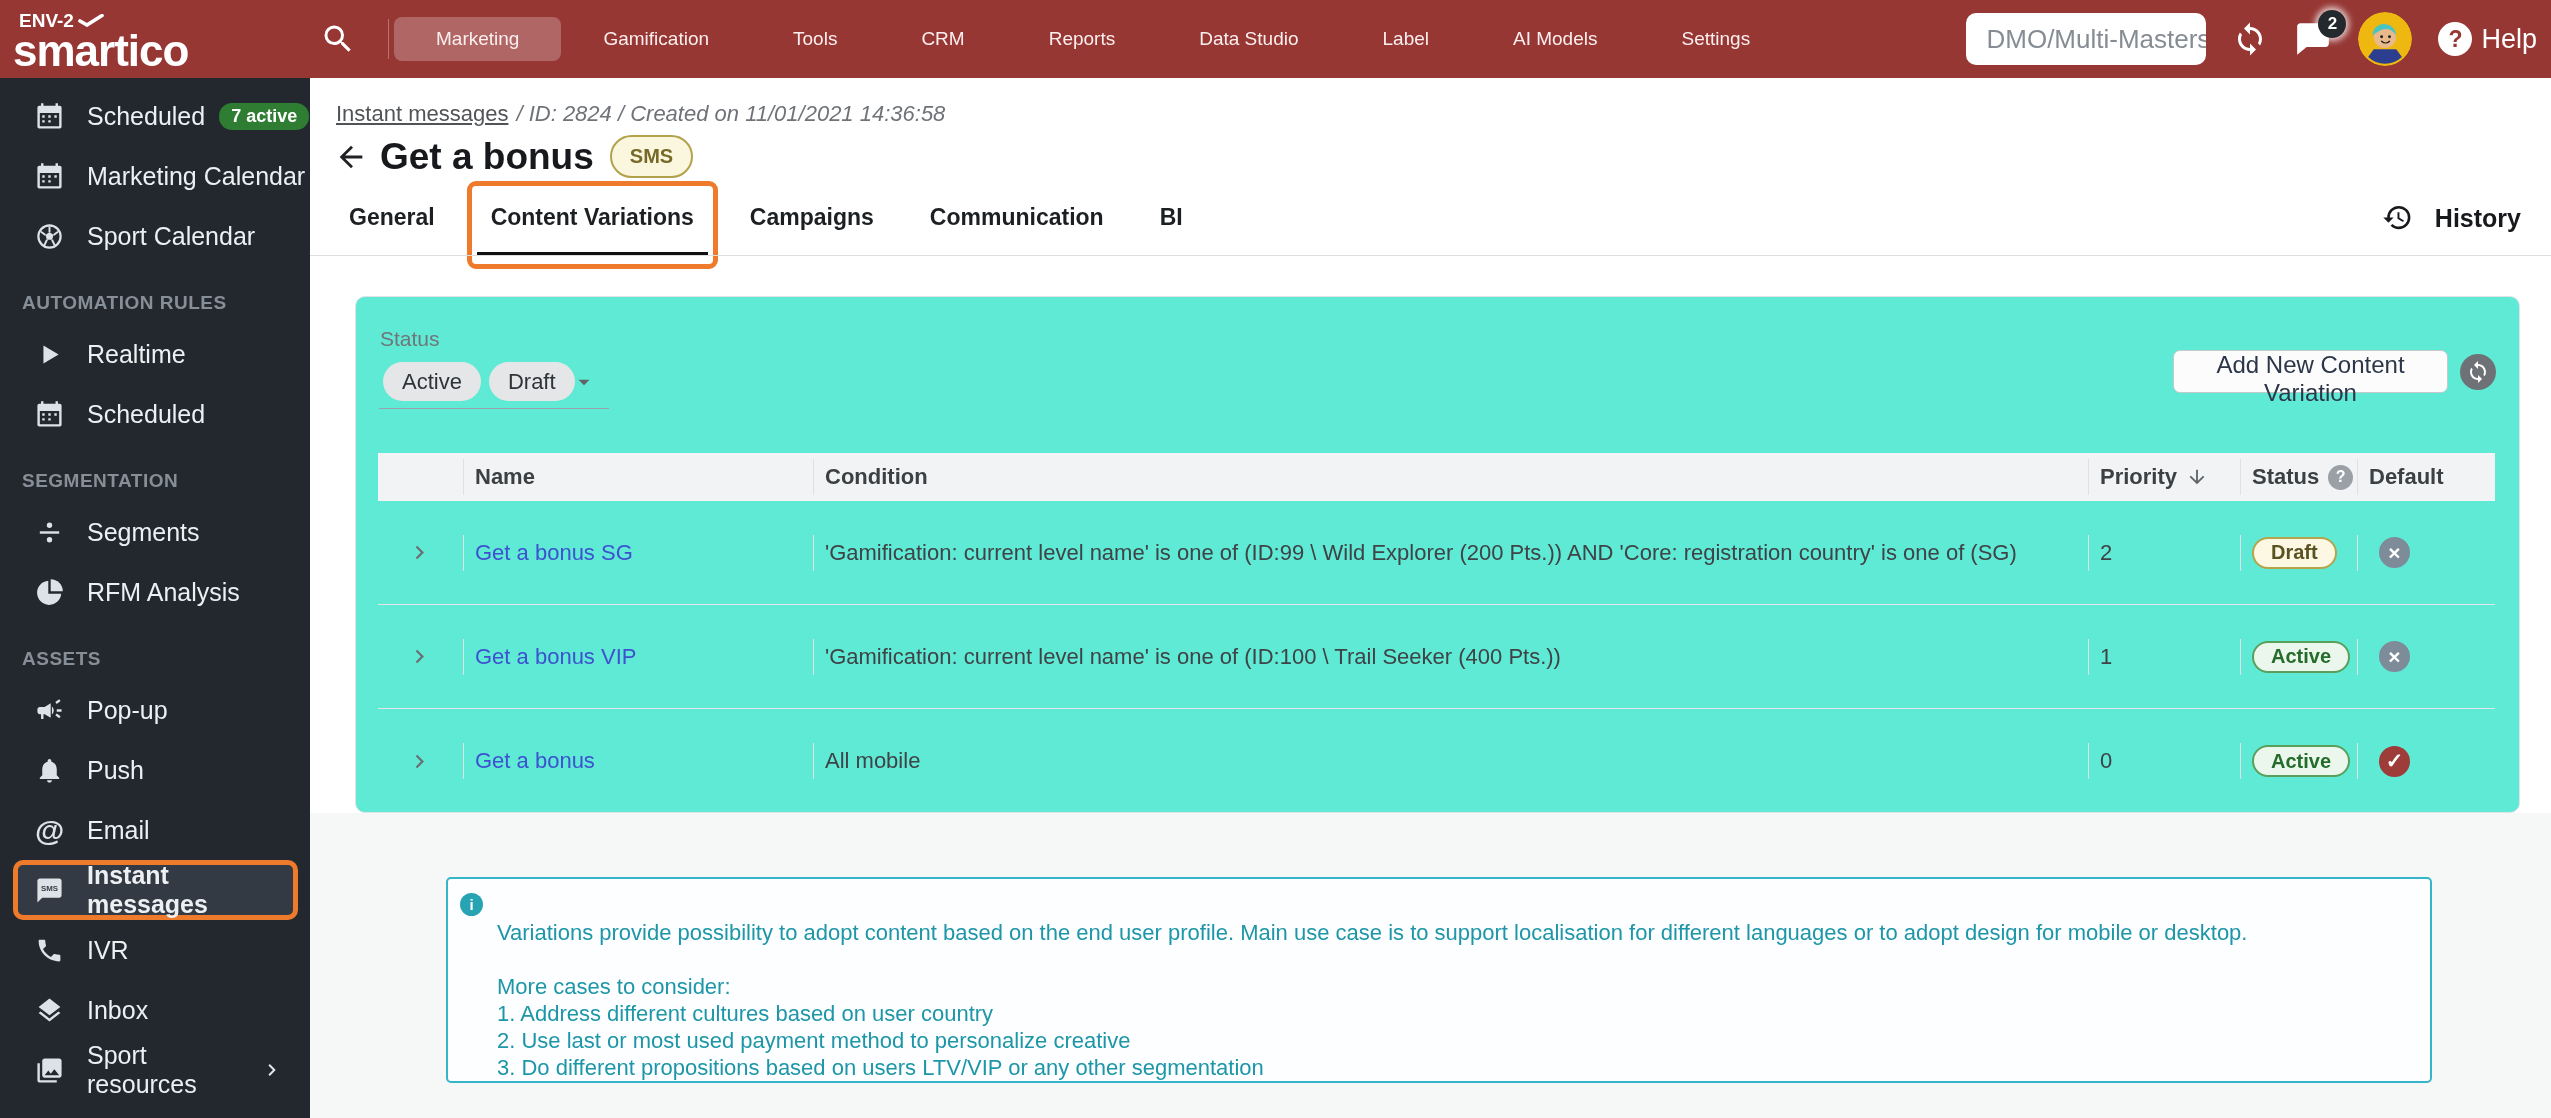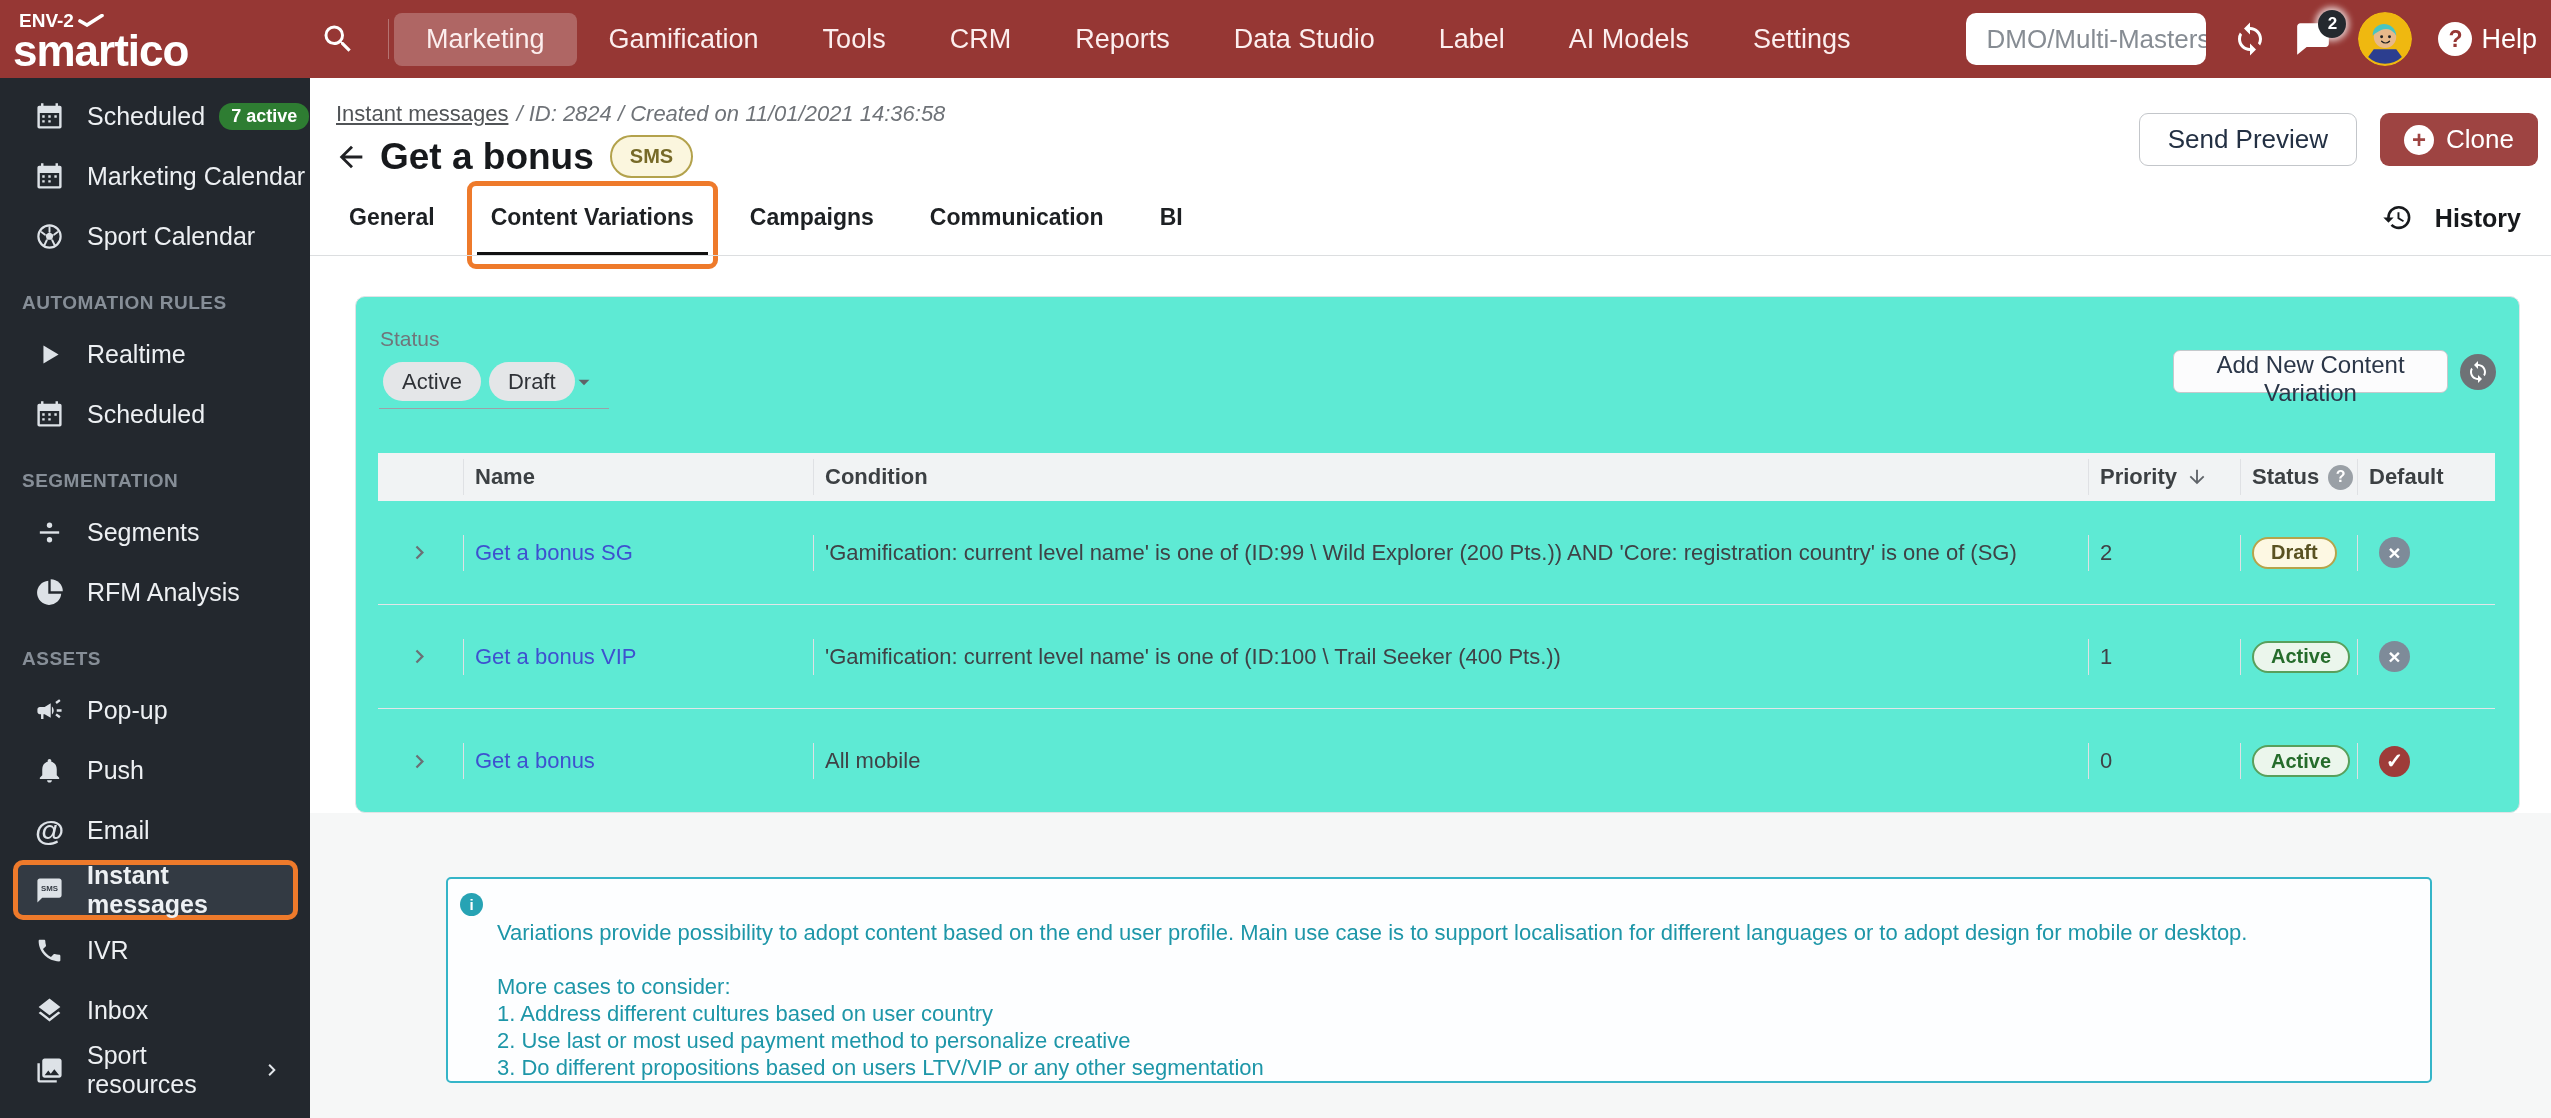--- a/index.html
+++ b/index.html
@@ -11,21 +11,21 @@
     background:#963734; color:#fff; }
   .logo { position:absolute; left:0; top:0; width:310px; height:78px; cursor:pointer; }
   .env { position:absolute; left:19px; top:10px; font-size:19px; font-weight:bold; }
   .brand { position:absolute; left:13px; top:26px; font-size:44px; font-weight:bold;
     letter-spacing:-1px; }
   .bird { position:absolute; left:78px; top:13px; }
   .hsearch { position:absolute; left:320px; top:21px; width:36px; height:36px; color:#fff; cursor:pointer; }
   .hdivider { position:absolute; left:388px; top:19px; width:1px; height:40px;
     background:rgba(255,255,255,.3); }
   .hnav { position:absolute; left:394px; top:0; height:78px; display:flex; align-items:center; }
-  .nav-item { font-size:27px; color:#fceeee; padding:11px 32px; border-radius:8px;
+  .nav-item { font-size:19px; color:#fceeee; padding:11px 42px; border-radius:8px;
     cursor:pointer; white-space:nowrap; }
   .nav-item.active { background:rgba(255,255,255,.24); }
   .hright { position:absolute; right:14px; top:0; height:78px; display:flex;
     align-items:center; gap:26px; }
   .ws-select { width:240px; height:52px; background:#fff; border-radius:10px;
     color:#868c93; font-size:26px; display:flex; align-items:center;
     padding-left:20px; cursor:pointer; white-space:nowrap; overflow:hidden; }
   .hicon { width:36px; height:36px; color:#fff; cursor:pointer; }
   .chat-wrap { position:relative; width:38px; height:38px; cursor:pointer; }
   .chat-badge { position:absolute; top:-10px; right:-14px; min-width:28px; height:28px;
@@ -314,27 +314,20 @@
   </div>
 
   <div class="title-row">
     <svg class="back-icon" viewBox="0 0 24 24">
         <path fill="currentColor" d="M20 11H7.83l5.59-5.59L12 4l-8 8 8 8 1.41-1.41L7.83 13H20v-2z"></path>
       </svg>
     <h1 class="page-title">Get a bonus</h1>
     <span class="channel-pill">SMS</span>
   </div>
 
-  <div class="top-actions">
-    <button class="btn-send">Send Preview</button>
-    <button class="btn-clone">
-      <span class="clone-plus">+</span>
-      <span>Clone</span>
-    </button>
-  </div>
 
   <div class="tabs">
     <div class="tab">General</div>
     <div class="tab active">
       <span>Content Variations</span>
       <span class="tab-annotation"></span>
     </div>
     <div class="tab">Campaigns</div>
     <div class="tab">Communication</div>
     <div class="tab">BI</div>

